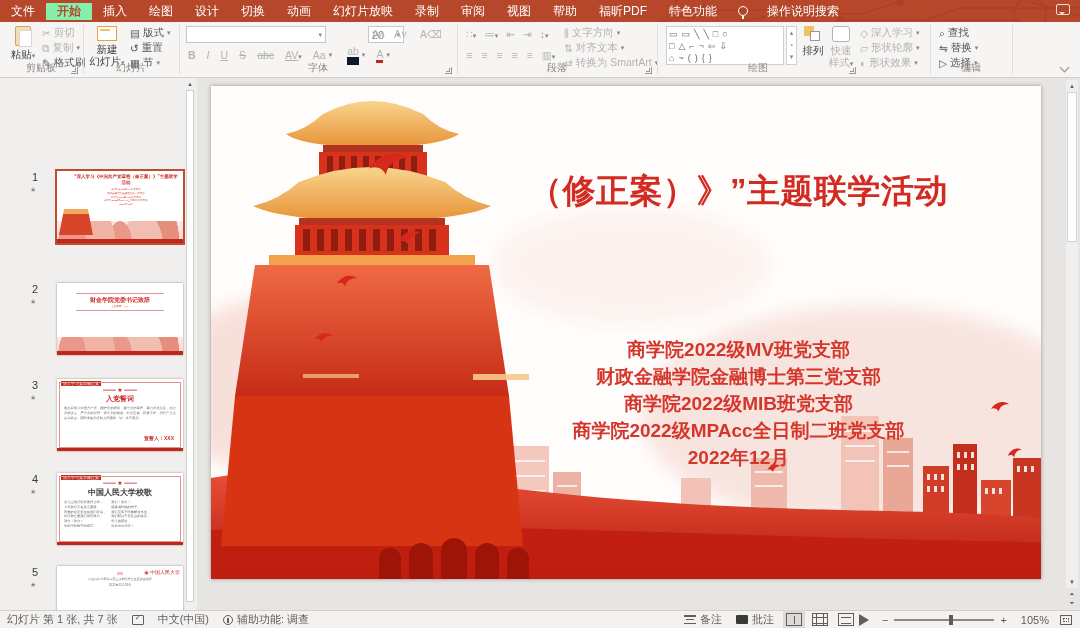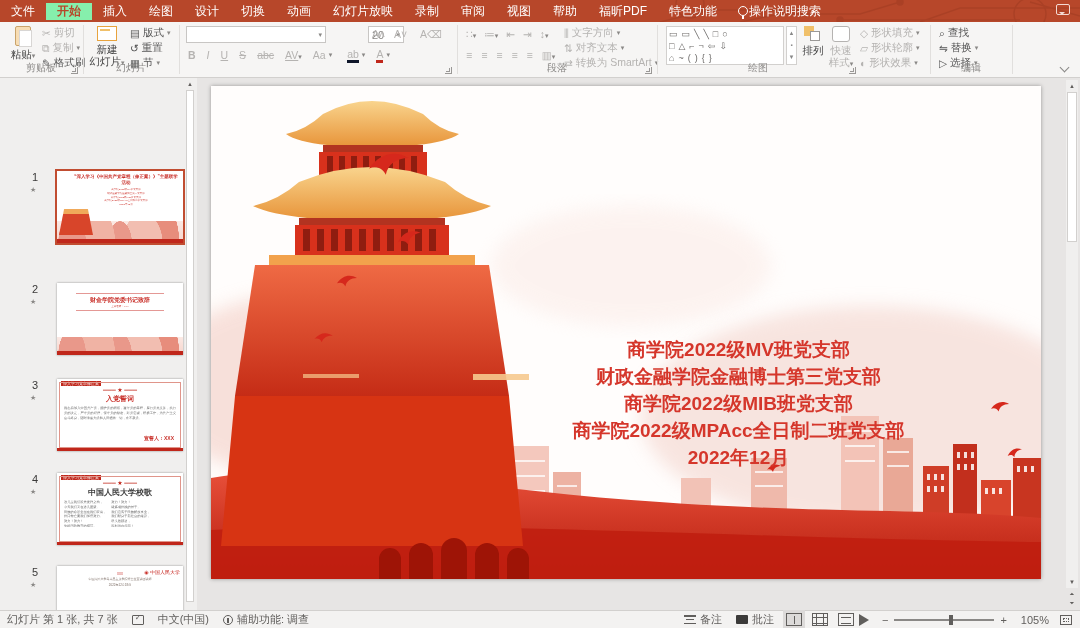--- a/index.html
+++ b/index.html
@@ -7,21 +7,21 @@
     font-family:"Liberation Sans", sans-serif; background:#e7e5e4; }
   .app { position:relative; width:1080px; height:628px; }
 
   
   .titlebar { position:absolute; top:0; left:0; width:1080px; height:22px;
     background:#b7472a; display:flex; align-items:stretch; overflow:hidden; }
   .circuit { position:absolute; right:0; top:0; height:22px; width:480px; opacity:.55; }
   .tabs { display:flex; align-items:center; z-index:2; }
   .tab { color:#fff; font-size:12px; padding:0 11px; display:flex; align-items:center; cursor:default; white-space:nowrap; }
   .tab.active { background:#86efac; color:#b7472a; font-weight:bold; }
-  .searchbox { display:flex; align-items:center; color:#fff; font-size:12px; gap:1px; padding:0 10px; z-index:2;}
+  .searchbox { display:flex; align-items:center; color:#fff; font-size:12px; gap:19px; padding:0 10px; z-index:2;}
   .chat-ico { position:absolute; right:10px; top:4px; width:14px; height:11px; border:1.5px solid #f3d9d2;
     border-radius:2px; z-index:2;}
   .chat-ico:after { content:""; position:absolute; left:2px; bottom:-4px; border:3px solid transparent; border-top-color:#f3d9d2; }
 
   
   .ribbon { position:absolute; top:22px; left:0; width:1080px; height:56px;
     background:#f6f5f4; border-bottom:1px solid #d2d0ce; font-size:11px; color:#444; }
   .grp { position:absolute; top:0; height:55px; }
   .grp .glabel { position:absolute; bottom:2px; left:0; right:0; text-align:center;
     font-size:10px; color:#8a8886; }
@@ -208,25 +208,26 @@
         </div>
       <div class="smbtn dis" style="left:8px;top:26px;letter-spacing:0;">
         <b>B</b>
         <i style="margin-left:8px;">I</i>
         <u style="margin-left:8px;">U</u>
         <s style="margin-left:8px;">S</s>
         <s style="margin-left:8px;">abc</s>
         <span style="margin-left:8px;"><u>AV</u><span class="ddarrow">▾</span></span>
         <span style="margin-left:8px;">Aa</span>
           <span class="ddarrow">▾</span>
-        <span style="margin-left:12px;border-bottom:3px solid #0f172a;">ab</span>
+        <span style="margin-left:12px;border-bottom:8px solid #0f172a;">ab</span>
           <span class="ddarrow">▾</span>
         <span style="margin-left:8px;border-bottom:3px solid #c0271b;">A</span>
           <span class="ddarrow">▾</span>
       </div>
+      <div class="glabel">字体</div>
       <div class="launcher" style="right:4px;"></div>
     </div>
     <div class="vsep" style="left:457px;"></div>
 
     <div class="grp" style="left:458px;width:198px;">
       <div class="smbtn dis" style="left:8px;top:5px;gap:8px;">
         <span><span>∷</span><span class="ddarrow">▾</span></span>
         <span><span>≔</span><span class="ddarrow">▾</span></span>
         <span>⇤</span>
         <span>⇥</span>
@@ -264,21 +265,21 @@
       </div>
       <div class="bigbtn dis" style="left:168px;width:30px;color:#b5b3b1;">
         <span class="qs-ic ic"></span>
         <span>快速样式</span><span class="ddarrow">▾</span>
       </div>
       <div class="glabel">绘图</div>
       <div class="launcher" style="right:2px;"></div>
     </div>
 
     <div class="grp" style="left:858px;width:70px;">
-      <div class="smbtn dis" style="left:2px;top:4px;">◇ <span>形状填充</span> <span class="ddarrow">▾</span></div>
+      <div class="smbtn dis" style="left:2px;top:4px;">◇ <span>深入学习</span> <span class="ddarrow">▾</span></div>
       <div class="smbtn dis" style="left:2px;top:19px;">▱ <span>形状轮廓</span> <span class="ddarrow">▾</span></div>
       <div class="smbtn dis" style="left:2px;top:34px;">◐ <span>形状效果</span> <span class="ddarrow">▾</span></div>
     </div>
     <div class="vsep" style="left:930px;"></div>
 
     <div class="grp" style="left:931px;width:80px;">
       <div class="smbtn" style="left:8px;top:4px;">⌕ <span>查找</span></div>
       <div class="smbtn" style="left:8px;top:19px;">⇋ <span>替换</span> <span class="ddarrow">▾</span></div>
       <div class="smbtn" style="left:8px;top:34px;">▷ <span>选择</span> <span class="ddarrow">▾</span></div>
       <div class="glabel">编辑</div>
@@ -499,20 +500,21 @@
             <use href="#bird" transform="translate(186,150) scale(1.25) rotate(-8)"></use>
             <use href="#bird" transform="translate(126,192) scale(1.05)"></use>
             <use href="#bird" transform="translate(104,248) scale(.95) rotate(6)"></use>
             <use href="#bird" transform="translate(780,318) scale(.95)"></use>
             <use href="#bird" transform="translate(796,366) scale(.8) rotate(-10)"></use>
             <use href="#bird" transform="translate(556,380) scale(.75)"></use>
           </g>
         </svg>
 
         <div class="s-title">
+          <div>（修正案）》”主题联学活动</div>
         </div>
         <div class="s-subs">
           <div>商学院2022级MV班党支部</div>
           <div>财政金融学院金融博士第三党支部</div>
           <div>商学院2022级MIB班党支部</div>
           <div>商学院2022级MPAcc全日制二班党支部</div>
           <div>2022年12月</div>
         </div>
       </div>
 

